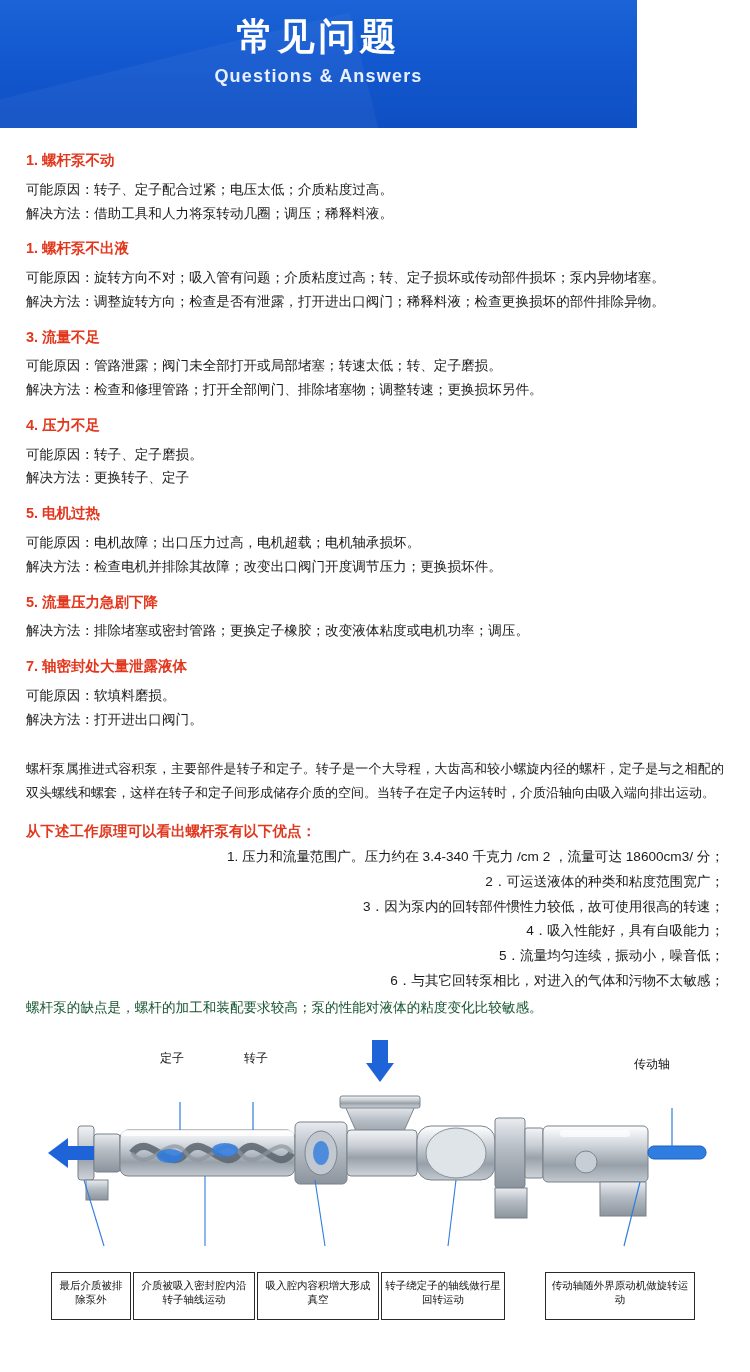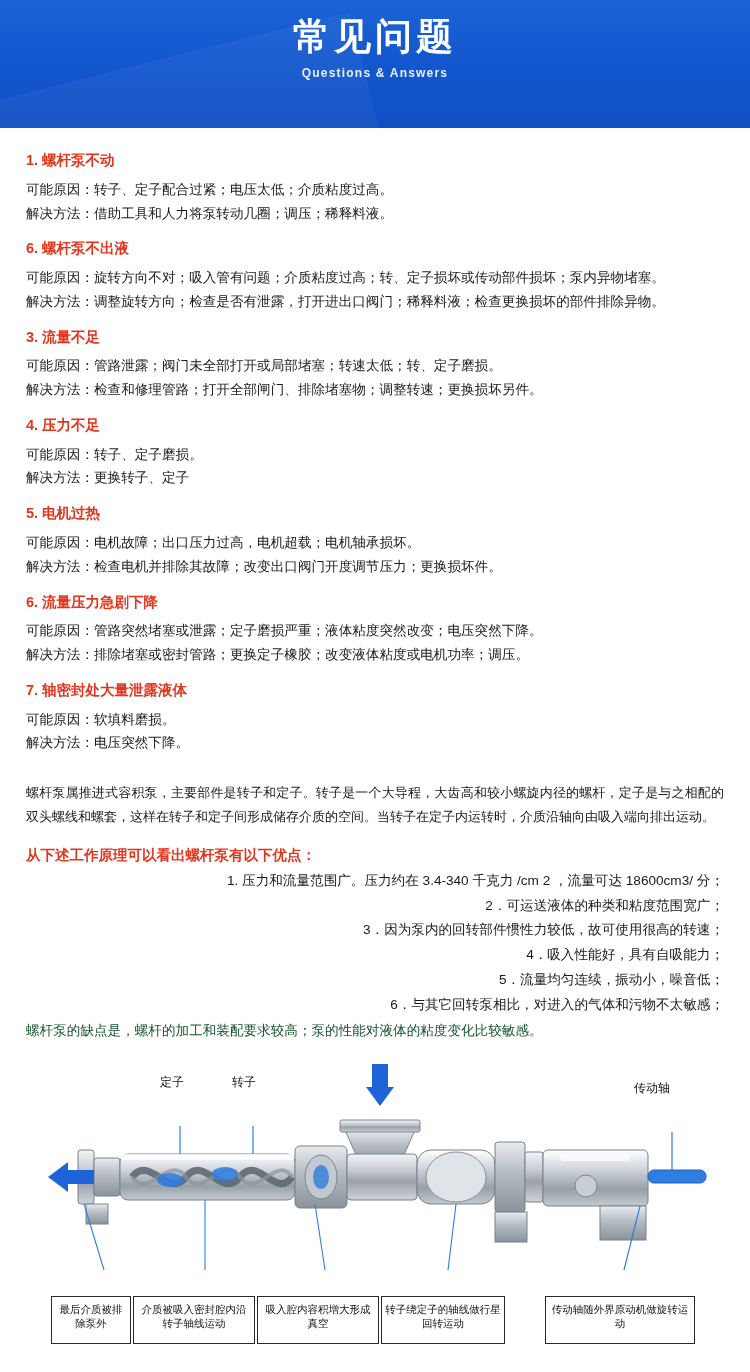--- a/index.html
+++ b/index.html
@@ -9,21 +9,21 @@
     height: 1372px;
     background: #ffffff;
     font-family: "Liberation Sans", "DejaVu Sans", sans-serif;
     color: #222;
     overflow: hidden;
   }
   .page { position: relative; width: 750px; height: 1372px; }
 
   
   .banner {
-    width: 750px;
+    width: 637px;
     height: 128px;
     background: linear-gradient(180deg, #1b63d6 0%, #1358cf 45%, #0f4fc4 100%);
     position: relative;
     overflow: hidden;
   }
   .banner::after {
     content: "";
     position: absolute;
     left: -40px; top: 60px;
     width: 420px; height: 200px;
@@ -39,21 +39,21 @@
   .banner-title {
     color: #ffffff;
     font-size: 37px;
     font-weight: bold;
     letter-spacing: 4px;
     line-height: 1.35;
     margin: 0;
   }
   .banner-sub {
     color: #e8f0ff;
-    font-size: 12px;
+    font-size: 18px;
     font-weight: bold;
     letter-spacing: 1.2px;
     margin-top: 4px;
   }
 
   
   .content {
     padding: 22px 26px 0 26px;
   }
   .qa-block { margin-bottom: 13px; }
@@ -144,21 +144,21 @@
 
   <div class="content">
 
     <div class="qa-block">
       <p class="qa-title">1. 螺杆泵不动</p>
       <p class="qa-line">可能原因：转子、定子配合过紧；电压太低；介质粘度过高。</p>
       <p class="qa-line">解决方法：借助工具和人力将泵转动几圈；调压；稀释料液。</p>
     </div>
 
     <div class="qa-block">
-      <p class="qa-title">6. 螺杆泵不出液</p>
+      <p class="qa-title">1. 螺杆泵不出液</p>
       <p class="qa-line">可能原因：旋转方向不对；吸入管有问题；介质粘度过高；转、定子损坏或传动部件损坏；泵内异物堵塞。</p>
       <p class="qa-line">解决方法：调整旋转方向；检查是否有泄露，打开进出口阀门；稀释料液；检查更换损坏的部件排除异物。</p>
     </div>
 
     <div class="qa-block">
       <p class="qa-title">3. 流量不足</p>
       <p class="qa-line">可能原因：管路泄露；阀门未全部打开或局部堵塞；转速太低；转、定子磨损。</p>
       <p class="qa-line">解决方法：检查和修理管路；打开全部闸门、排除堵塞物；调整转速；更换损坏另件。</p>
     </div>
 
@@ -168,29 +168,28 @@
       <p class="qa-line">解决方法：更换转子、定子</p>
     </div>
 
     <div class="qa-block">
       <p class="qa-title">5. 电机过热</p>
       <p class="qa-line">可能原因：电机故障；出口压力过高，电机超载；电机轴承损坏。</p>
       <p class="qa-line">解决方法：检查电机并排除其故障；改变出口阀门开度调节压力；更换损坏件。</p>
     </div>
 
     <div class="qa-block">
-      <p class="qa-title">6. 流量压力急剧下降</p>
-      <p class="qa-line">可能原因：管路突然堵塞或泄露；定子磨损严重；液体粘度突然改变；电压突然下降。</p>
+      <p class="qa-title">5. 流量压力急剧下降</p>
       <p class="qa-line">解决方法：排除堵塞或密封管路；更换定子橡胶；改变液体粘度或电机功率；调压。</p>
     </div>
 
     <div class="qa-block">
       <p class="qa-title">7. 轴密封处大量泄露液体</p>
       <p class="qa-line">可能原因：软填料磨损。</p>
-      <p class="qa-line">解决方法：电压突然下降。</p>
+      <p class="qa-line">解决方法：打开进出口阀门。</p>
     </div>
 
     <p class="intro">螺杆泵属推进式容积泵，主要部件是转子和定子。转子是一个大导程，大齿高和较小螺旋内径的螺杆，定子是与之相配的双头螺线和螺套，这样在转子和定子间形成储存介质的空间。当转子在定子内运转时，介质沿轴向由吸入端向排出运动。</p>
 
     <p class="adv-title">从下述工作原理可以看出螺杆泵有以下优点：</p>
     <p class="adv-item">1. 压力和流量范围广。压力约在 3.4-340 千克力 /cm 2 ，流量可达 18600cm3/ 分；</p>
     <p class="adv-item">2．可运送液体的种类和粘度范围宽广；</p>
     <p class="adv-item">3．因为泵内的回转部件惯性力较低，故可使用很高的转速；</p>
     <p class="adv-item">4．吸入性能好，具有自吸能力；</p>
     <p class="adv-item">5．流量均匀连续，振动小，噪音低；</p>
@@ -272,21 +271,21 @@
       <line x1="672" y1="116" x2="672" y2="78" stroke="#2f7de0" stroke-width="1.2"></line>
 
       <line x1="84" y1="150" x2="104" y2="216" stroke="#2f7de0" stroke-width="1.1"></line>
       <line x1="205" y1="146" x2="205" y2="216" stroke="#2f7de0" stroke-width="1.1"></line>
       <line x1="315" y1="150" x2="325" y2="216" stroke="#2f7de0" stroke-width="1.1"></line>
       <line x1="456" y1="150" x2="448" y2="216" stroke="#2f7de0" stroke-width="1.1"></line>
       <line x1="640" y1="152" x2="624" y2="216" stroke="#2f7de0" stroke-width="1.1"></line>
     </svg>
 
     <div class="lbl" style="left:160px; top:20px;">定子</div>
-    <div class="lbl" style="left:232px; top:20px;">转子</div>
+    <div class="lbl" style="left:244px; top:20px;">转子</div>
     <div class="lbl" style="left:634px; top:26px;">传动轴</div>
   </div>
 
   <div class="callouts">
     <div class="callout" style="left:51px; top:0; width:80px; height:48px;">最后介质被排除泵外</div>
     <div class="callout" style="left:133px; top:0; width:122px; height:48px;">介质被吸入密封腔内沿转子轴线运动</div>
     <div class="callout" style="left:257px; top:0; width:122px; height:48px;">吸入腔内容积增大形成真空</div>
     <div class="callout" style="left:381px; top:0; width:124px; height:48px;">转子绕定子的轴线做行星回转运动</div>
     <div class="callout" style="left:545px; top:0; width:150px; height:48px;">传动轴随外界原动机做旋转运动</div>
   </div>

